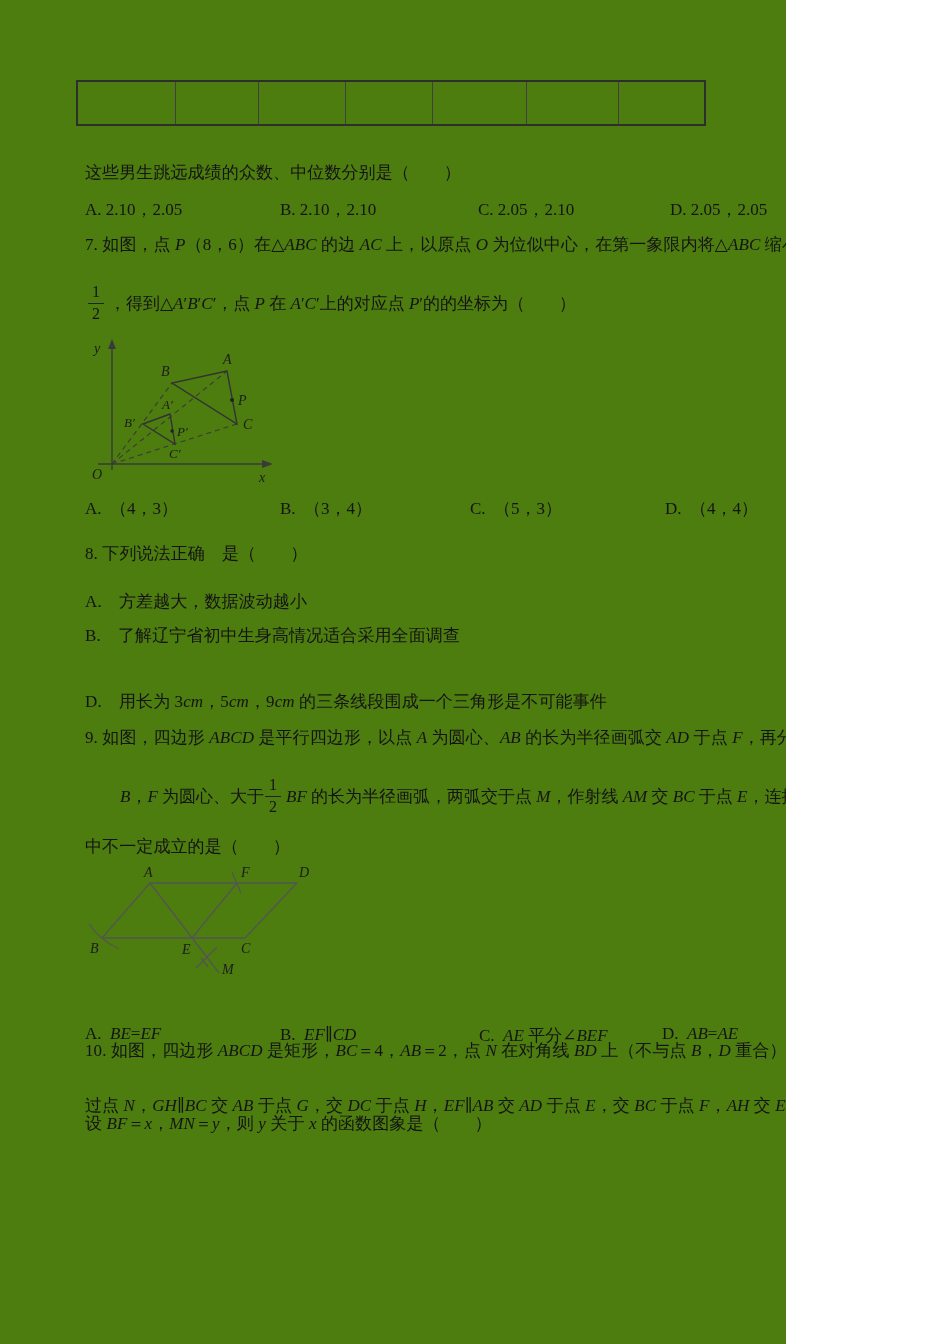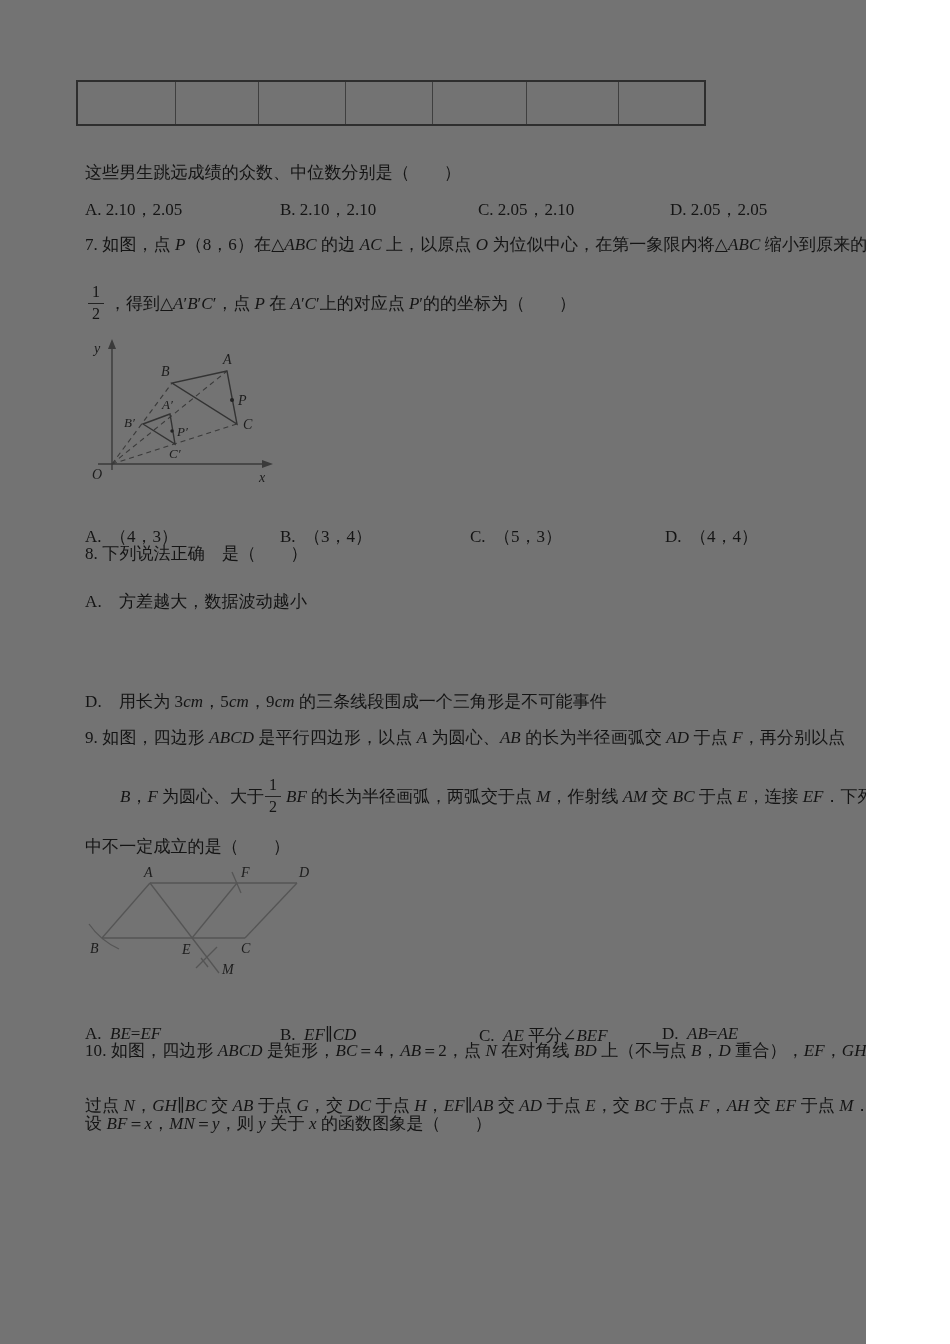--- a/index.html
+++ b/index.html
@@ -1,17 +1,17 @@
 <!DOCTYPE html>
 <html><head>
 <meta charset="utf-8">
 <style>
   html,body { margin:0; padding:0; background:#ffffff; }
   .page {
-    position:relative; width:866px; height:1344px; background:#737373;
+    position:relative; width:786px; height:1344px; background:#4d7c0f;
     font-family:"Liberation Serif","DejaVu Serif",serif;
     color:#141414; overflow:hidden;
   }
   .tline { position:absolute; font-size:17px; line-height:20px; white-space:nowrap; letter-spacing:0.1px; }
   .tline i, .opt i { font-style:italic; font-family:"Liberation Serif","DejaVu Serif",serif; }
 
   
   .score-table { position:absolute; left:76px; top:80px; width:628px; height:46px;
                  border-collapse:collapse; table-layout:fixed;
                  border:2px solid #2e2e2e; }
@@ -105,29 +105,30 @@
       <text class="figlab" x="138" y="28">A</text>
       <text class="figlab" x="153" y="69">P</text>
       <text class="figlab" x="158" y="93">C</text>
       <text class="figlab small" x="77" y="73">A′</text>
       <text class="figlab small" x="39" y="91">B′</text>
       <text class="figlab small" x="92" y="100">P′</text>
       <text class="figlab small" x="84" y="122">C′</text>
     </g>
   </svg>
 
-  <div class="opt-row q7opts" style="top:497px;margin-top:28px;">
+  <div class="opt-row q7opts" style="top:497px;">
     <span class="opt oc0">A. （4，3）</span>
     <span class="opt oc1">B. （3，4）</span>
     <span class="opt oc2">C. （5，3）</span>
     <span class="opt oc3">D. （4，4）</span>
   </div>
 
   <div class="tline" style="left:85px; top:544px;">8. 下列说法正确　是（　　）</div>
   <div class="tline" style="left:85px; top:592px;">A.  方差越大，数据波动越小</div>
+  <div class="tline" style="left:85px; top:626px;">B.  了解辽宁省初中生身高情况适合采用全面调查</div>
   <div class="tline" style="left:85px; top:692px;">D.  用长为 3<i>cm</i>，5<i>cm</i>，9<i>cm</i> 的三条线段围成一个三角形是不可能事件</div>
 
   <div class="tline" style="left:85px; top:728px;">9. 如图，四边形 <i>ABCD</i> 是平行四边形，以点 <i>A</i> 为圆心、<i>AB</i> 的长为半径画弧交 <i>AD</i> 于点 <i>F</i>，再分别以点</div>
   <div class="fracline" style="left:85px; top:770px; height:52px;margin-left:35px;">
     <span><i>B</i>，<i>F</i> 为圆心、大于</span>
     <span class="frac">
       <span class="num">1</span>
       <span class="den">2</span>
     </span>
     <span><i>BF</i> 的长为半径画弧，两弧交于点 <i>M</i>，作射线 <i>AM</i> 交 <i>BC</i> 于点 <i>E</i>，连接 <i>EF</i>．下列结论</span>

